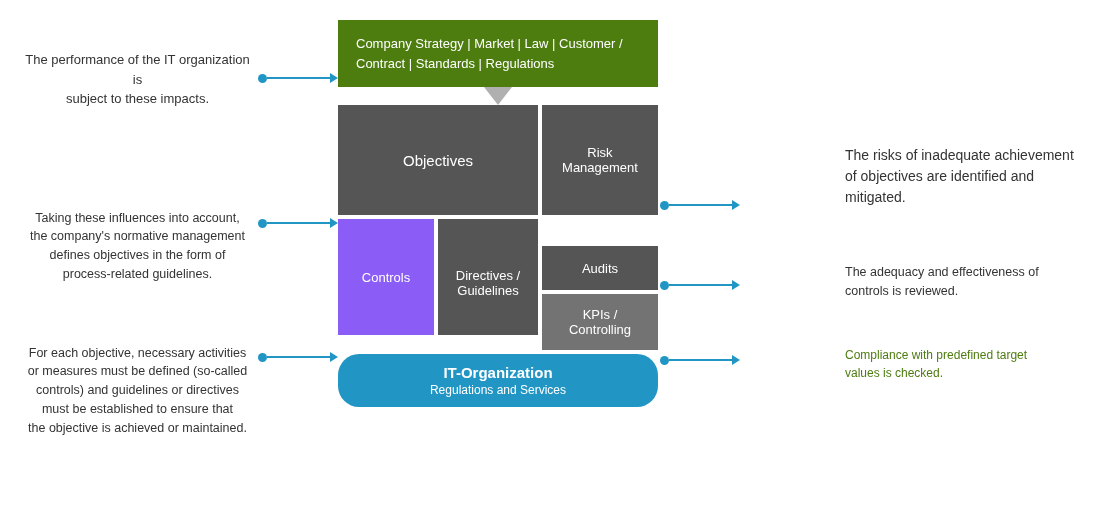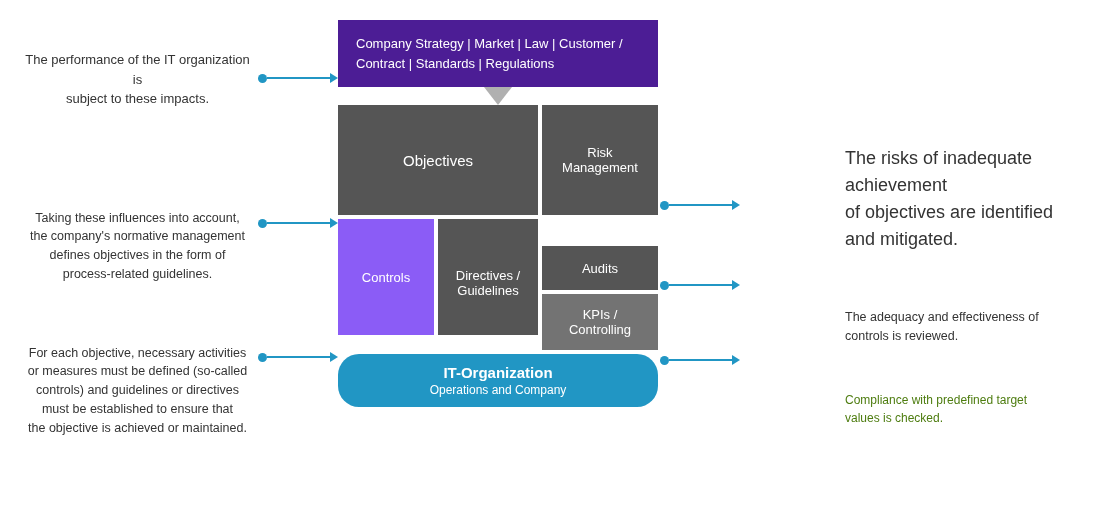--- a/index.html
+++ b/index.html
@@ -55,21 +55,21 @@
 
     
     .right-panel {
       position: absolute;
       right: 20px;
       top: 145px;
       width: 235px;
     }
 
     .right-text-1 {
-      font-size: 18px;
+      font-size: 14px;
       line-height: 1.5;
       color: #333;
       margin-bottom: 55px;
     }
 
     .right-text-2 {
       font-size: 12.5px;
       line-height: 1.5;
       color: #333;
       margin-bottom: 45px;
@@ -84,21 +84,21 @@
     
     .center-diagram {
       position: absolute;
       left: 338px;
       top: 20px;
       width: 320px;
     }
 
     
     .strategy-box {
-      background: #4c1d95;
+      background: #4d7c0f;
       color: #fff;
       padding: 14px 18px;
       font-size: 13px;
       line-height: 1.5;
       text-align: left;
       position: relative;
       margin-bottom: 0;
       width: 100%;
     }
 
@@ -417,18 +417,18 @@
             <span style="white-space: pre-line; text-align:center;">KPIs /
 Controlling</span>
           </div>
         </div>
       </div>
 
     </div>
 
     <div class="it-org-bar">
       <div class="title">IT-Organization</div>
-      <div class="subtitle">Operations and Company</div>
+      <div class="subtitle">Regulations and Services</div>
     </div>
 
   </div>
 
 </div>
 
 </body></html>

